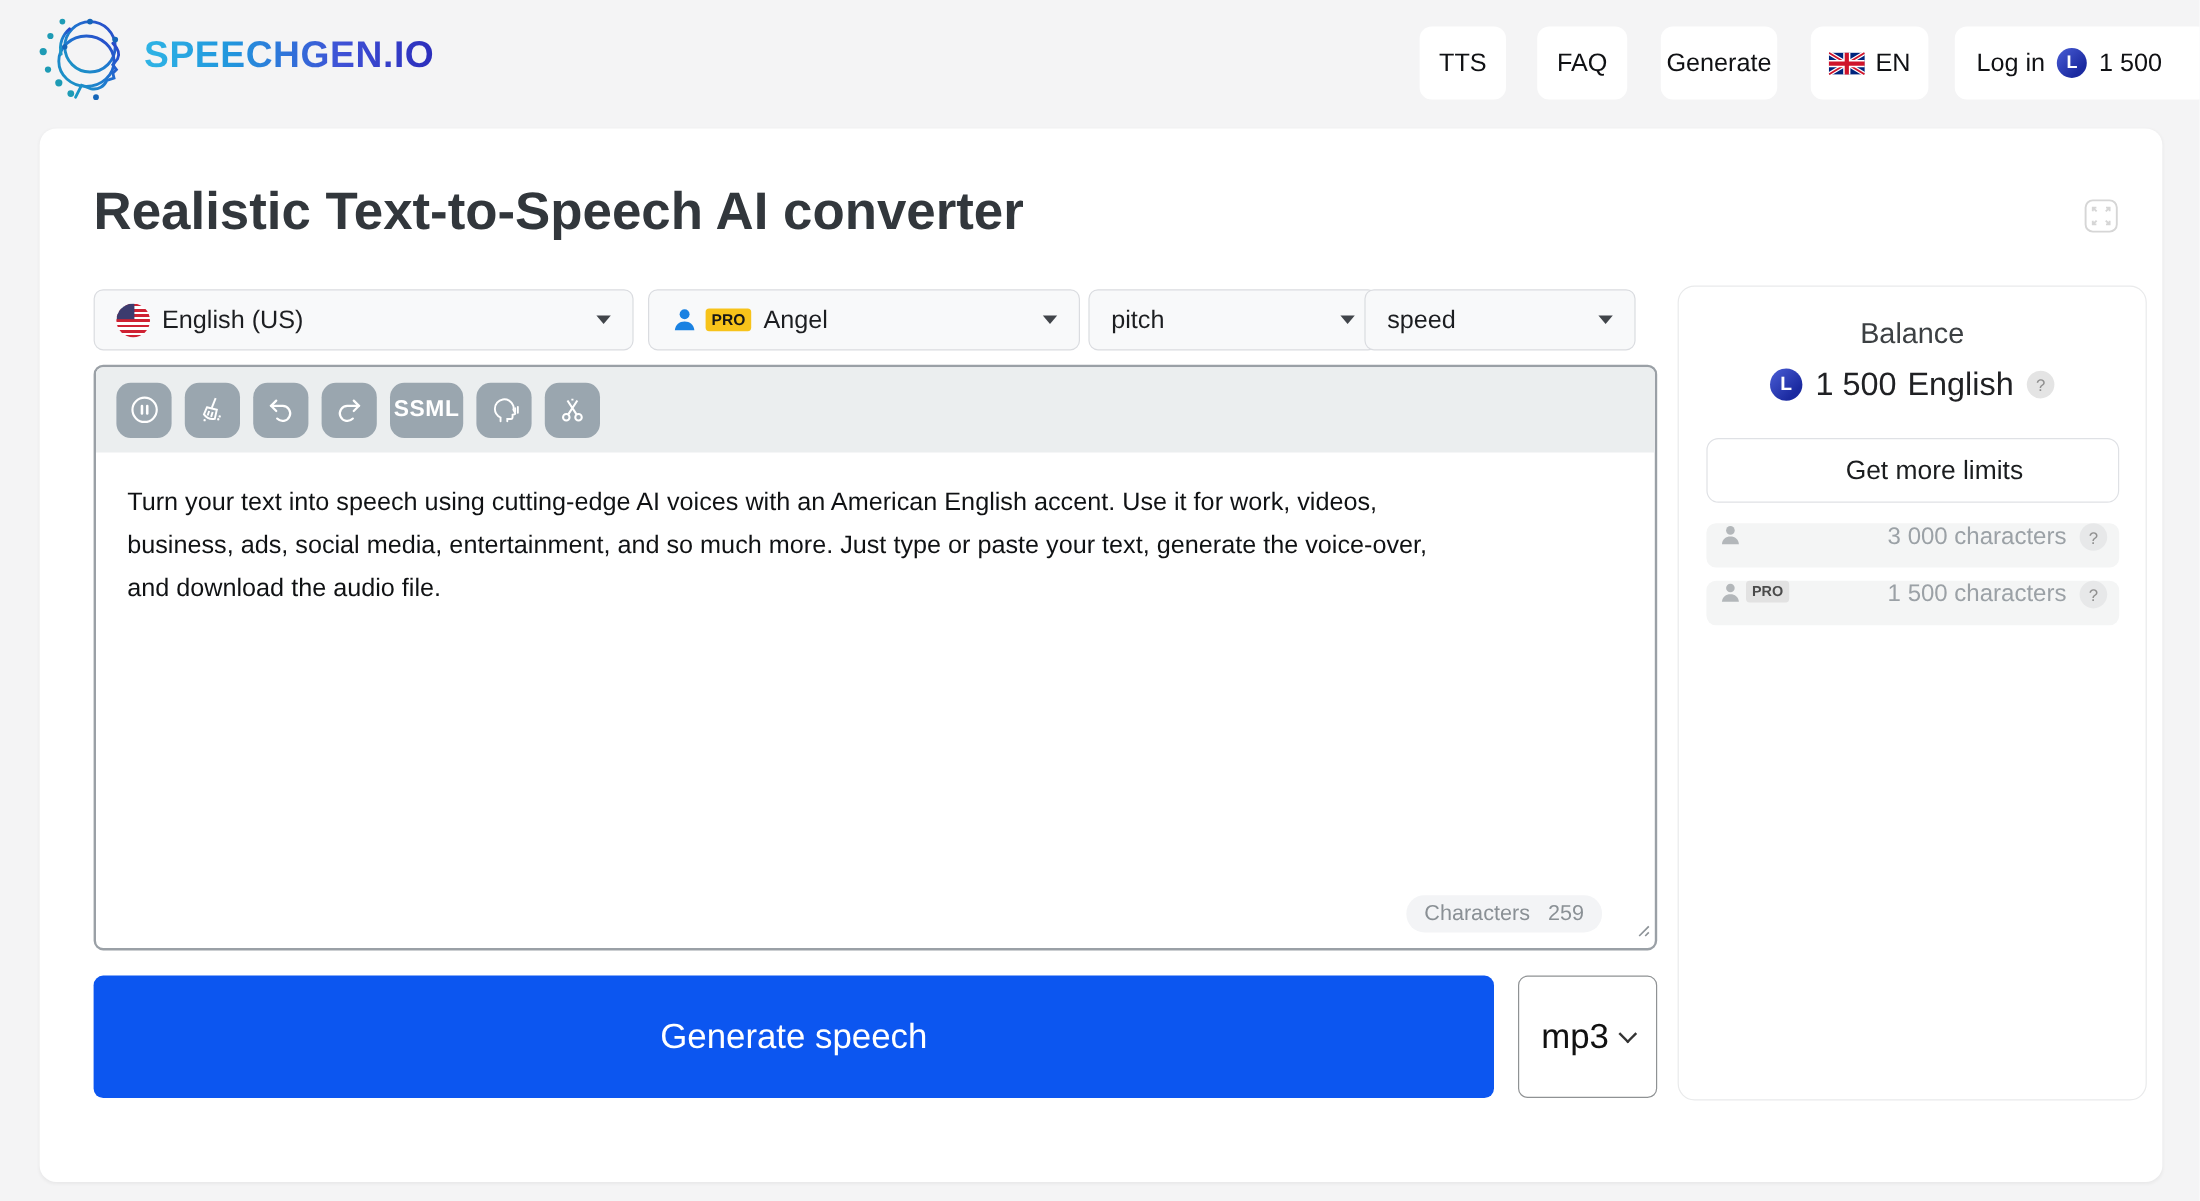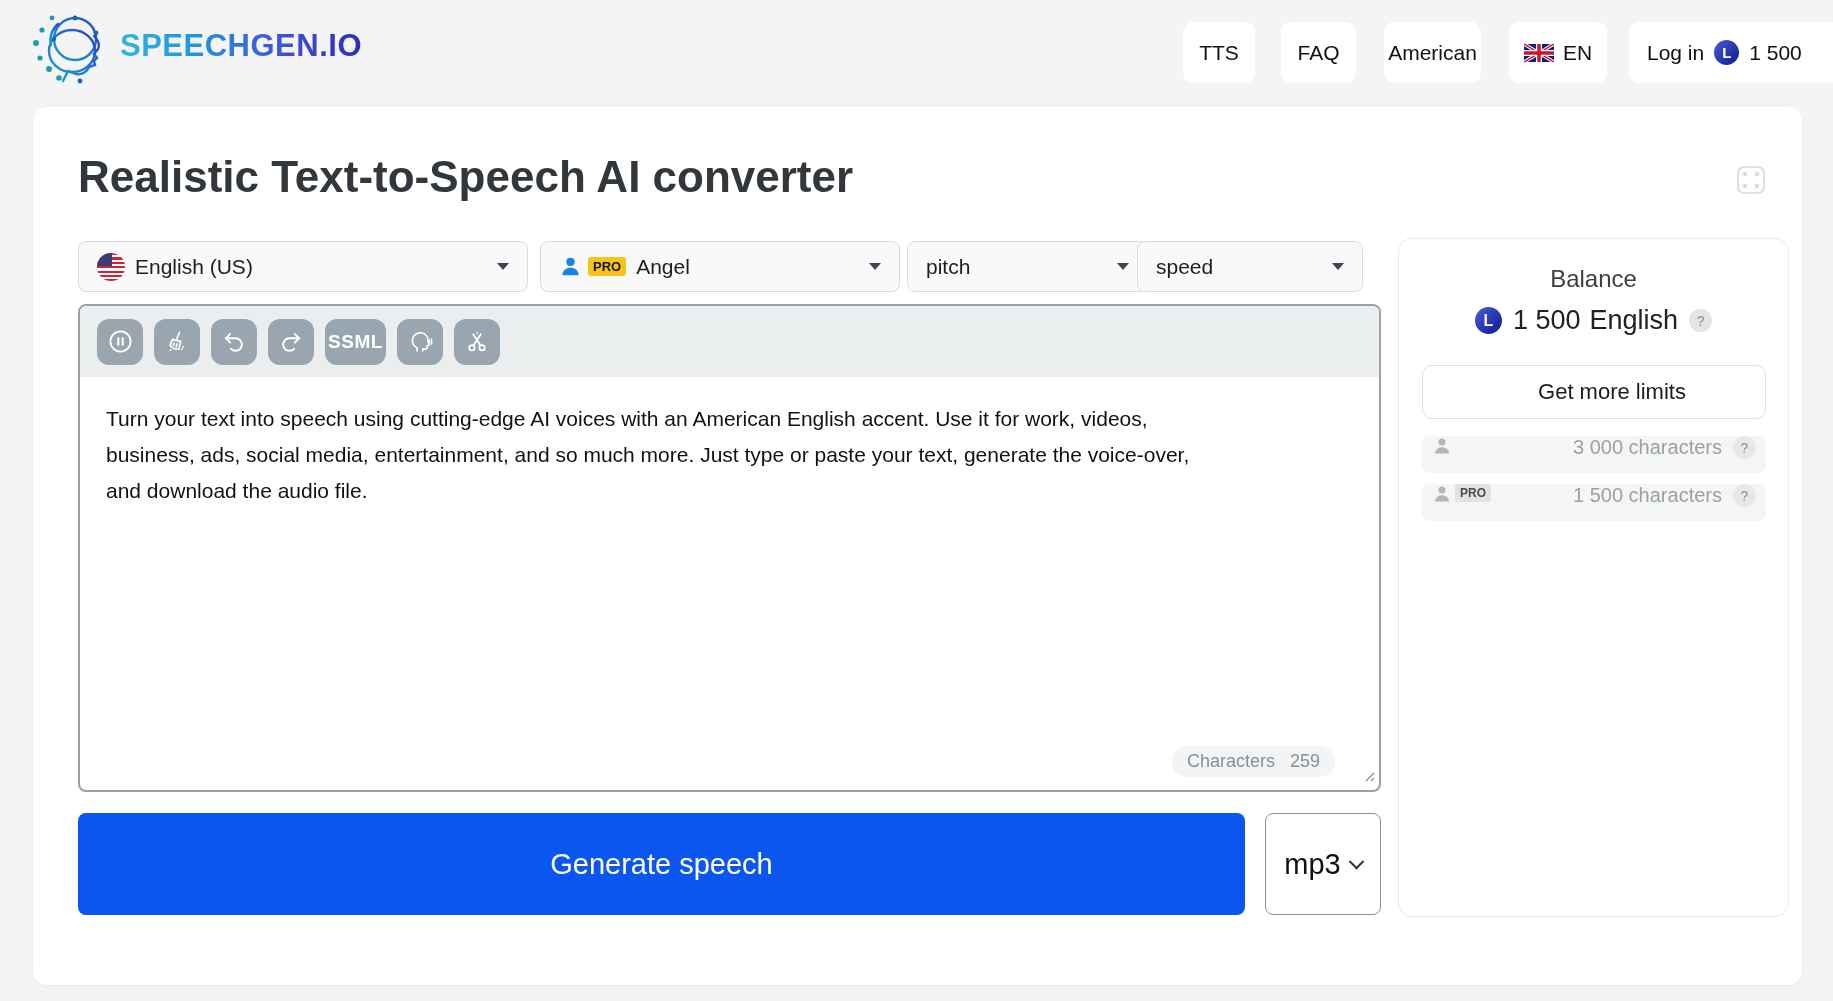--- a/index.html
+++ b/index.html
@@ -182,21 +182,21 @@
   <span class="logo-text">SPEECHGEN.IO</span>
 </div>
 
 <div class="navbtn" id="nav-tts">
   <span>TTS</span>
 </div>
 <div class="navbtn" id="nav-faq">
   <span>FAQ</span>
 </div>
 <div class="navbtn" id="nav-pricing">
-  <span>American</span>
+  <span>Generate</span>
 </div>
 <div class="navbtn" id="nav-lang">
   <svg class="ukflag" width="30" height="20" viewBox="0 0 60 36">
     <rect width="60" height="36" fill="#00247d"></rect>
     <path d="M0,0 60,36 M60,0 0,36" stroke="#fff" stroke-width="7"></path>
     <path d="M0,0 60,36 M60,0 0,36" stroke="#cf142b" stroke-width="3"></path>
     <path d="M30,0 V36 M0,18 H60" stroke="#fff" stroke-width="12"></path>
     <path d="M30,0 V36 M0,18 H60" stroke="#cf142b" stroke-width="7"></path>
   </svg>
   <span>EN</span>

